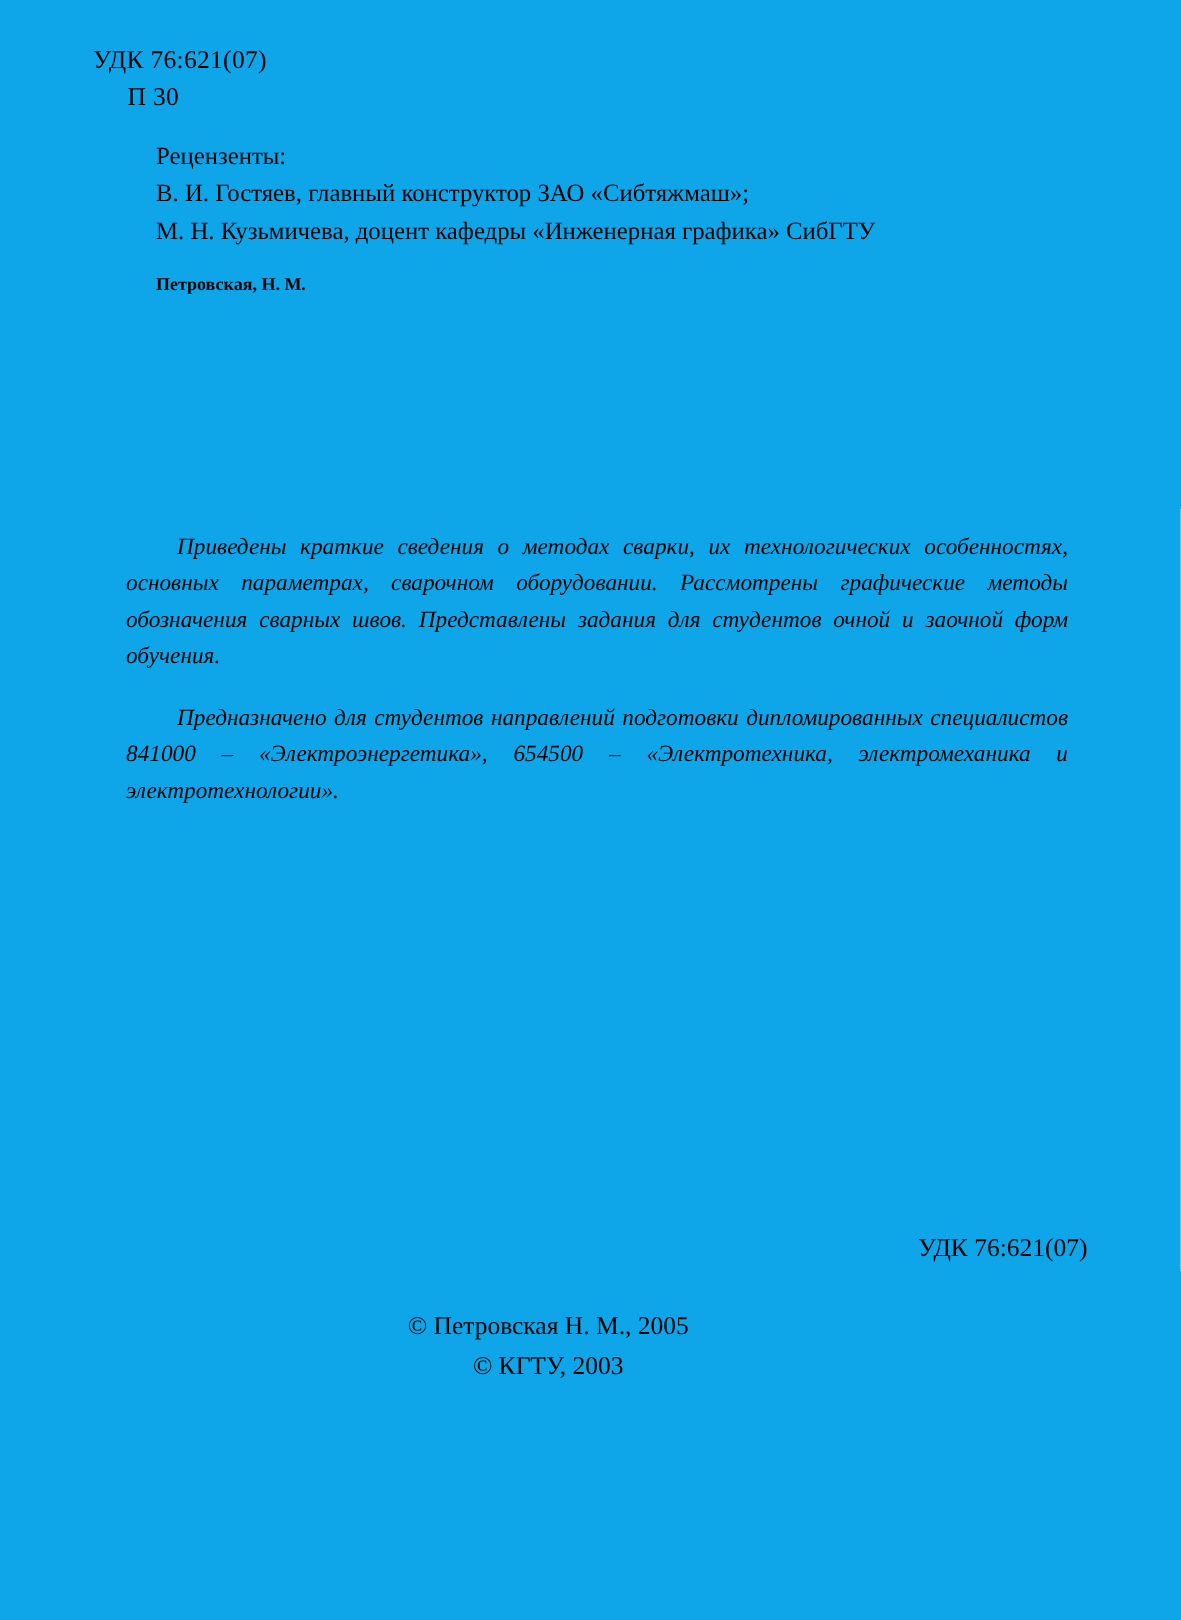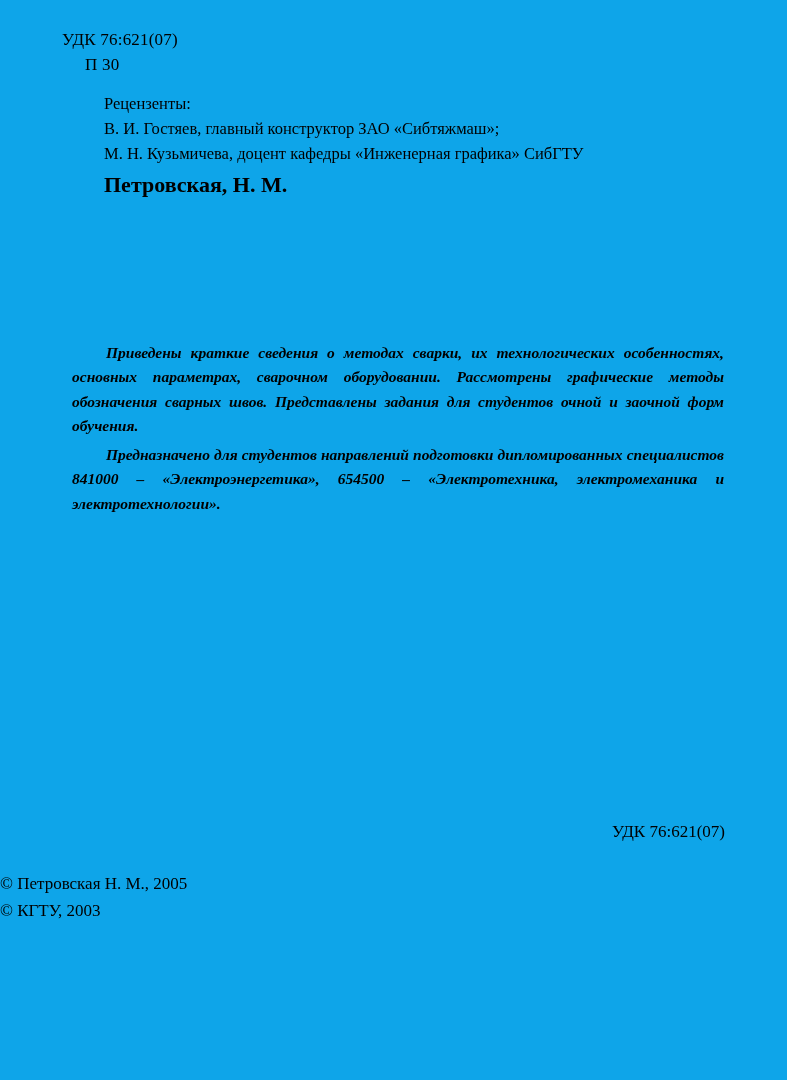--- a/index.html
+++ b/index.html
@@ -41,22 +41,22 @@
     left: 104px;
     top: 91px;
     font-size: 16.5px;
     line-height: 1.52;
     width: 620px;
   }
 
   
   #author-name {
     left: 104px;
-    top: 172px;
-    font-size: 22px;
+    top: 182px;
+    font-size: 12px;
     font-weight: bold;
   }
 
   
   #biblio {
     left: 62px;
     top: 208px;
     width: 670px;
     font-size: 16.5px;
     line-height: 1.55;
@@ -71,40 +71,39 @@
   #annotation {
     left: 68px;
     top: 337px;
     width: 660px;
     font-size: 15.5px;
     font-style: italic;
     line-height: 1.58;
     text-align: justify;
   }
   #annotation p {
-    margin: 4px;
+    margin: 16px;
     text-indent: 34px;
-    font-weight: bold;
   }
 
   
   #udc-bottom {
     left: 0;
     top: 822px;
     width: 725px;
     text-align: right;
     font-size: 17px;
   }
 
   
   #copyright {
     left: 0;
     top: 870px;
     width: 731px;
-    text-align: left;
+    text-align: center;
     font-size: 17px;
     line-height: 1.6;
   }
   #copyright div { white-space: nowrap; }
 </style>
 </head>
 <body>
 
 <div class="page">
 

